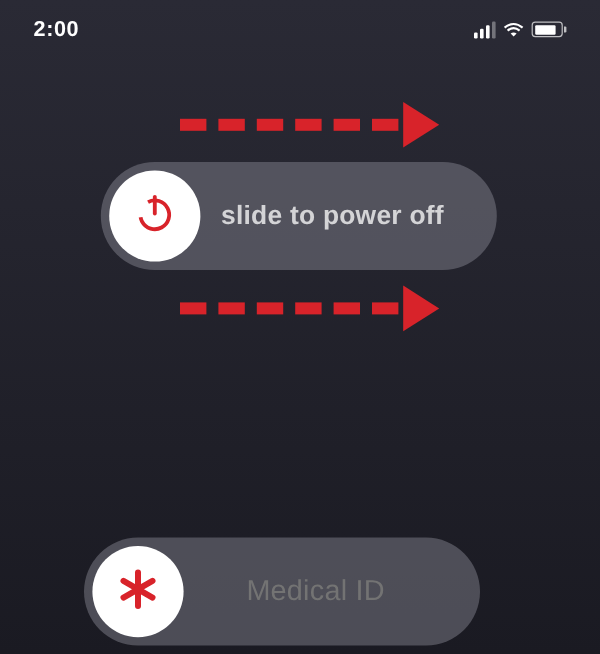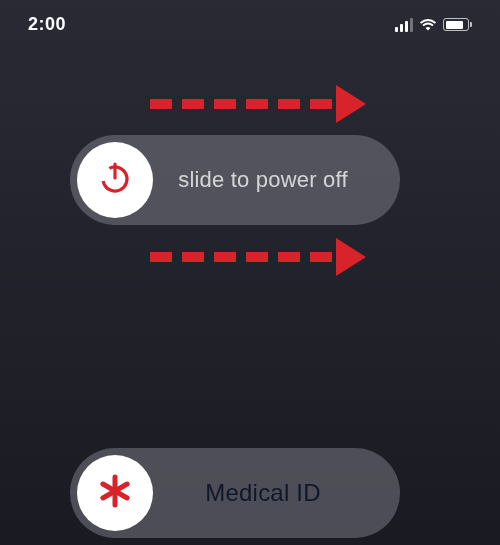--- a/index.html
+++ b/index.html
@@ -86,21 +86,22 @@
       background: rgba(140, 140, 150, 0.45);
       border-radius: 45px;
       display: flex;
       align-items: center;
       padding: 7px;
       position: relative;
     }
     .slider-power {
       position: absolute;
       top: 135px;
-      left: 70px;
+      left: 84px;
+      font-weight: bold;
     }
     .slider-medical {
       position: absolute;
       top: 448px;
       left: 70px;
     }
     .slider-knob {
       width: 76px;
       height: 76px;
       background: #ffffff;
@@ -112,21 +113,21 @@
     }
     .slider-label {
       flex: 1;
       text-align: center;
       color: rgba(255,255,255,0.75);
       font-size: 22px;
       padding-right: 20px;
       letter-spacing: 0.2px;
     }
     .slider-medical .slider-label {
-      color: #0f172a;
+      color: #737373;
       font-weight: 400;
       font-size: 24px;
     }
     
     
     .annotation-arrow {
       position: absolute;
       display: flex;
       align-items: center;
     }

